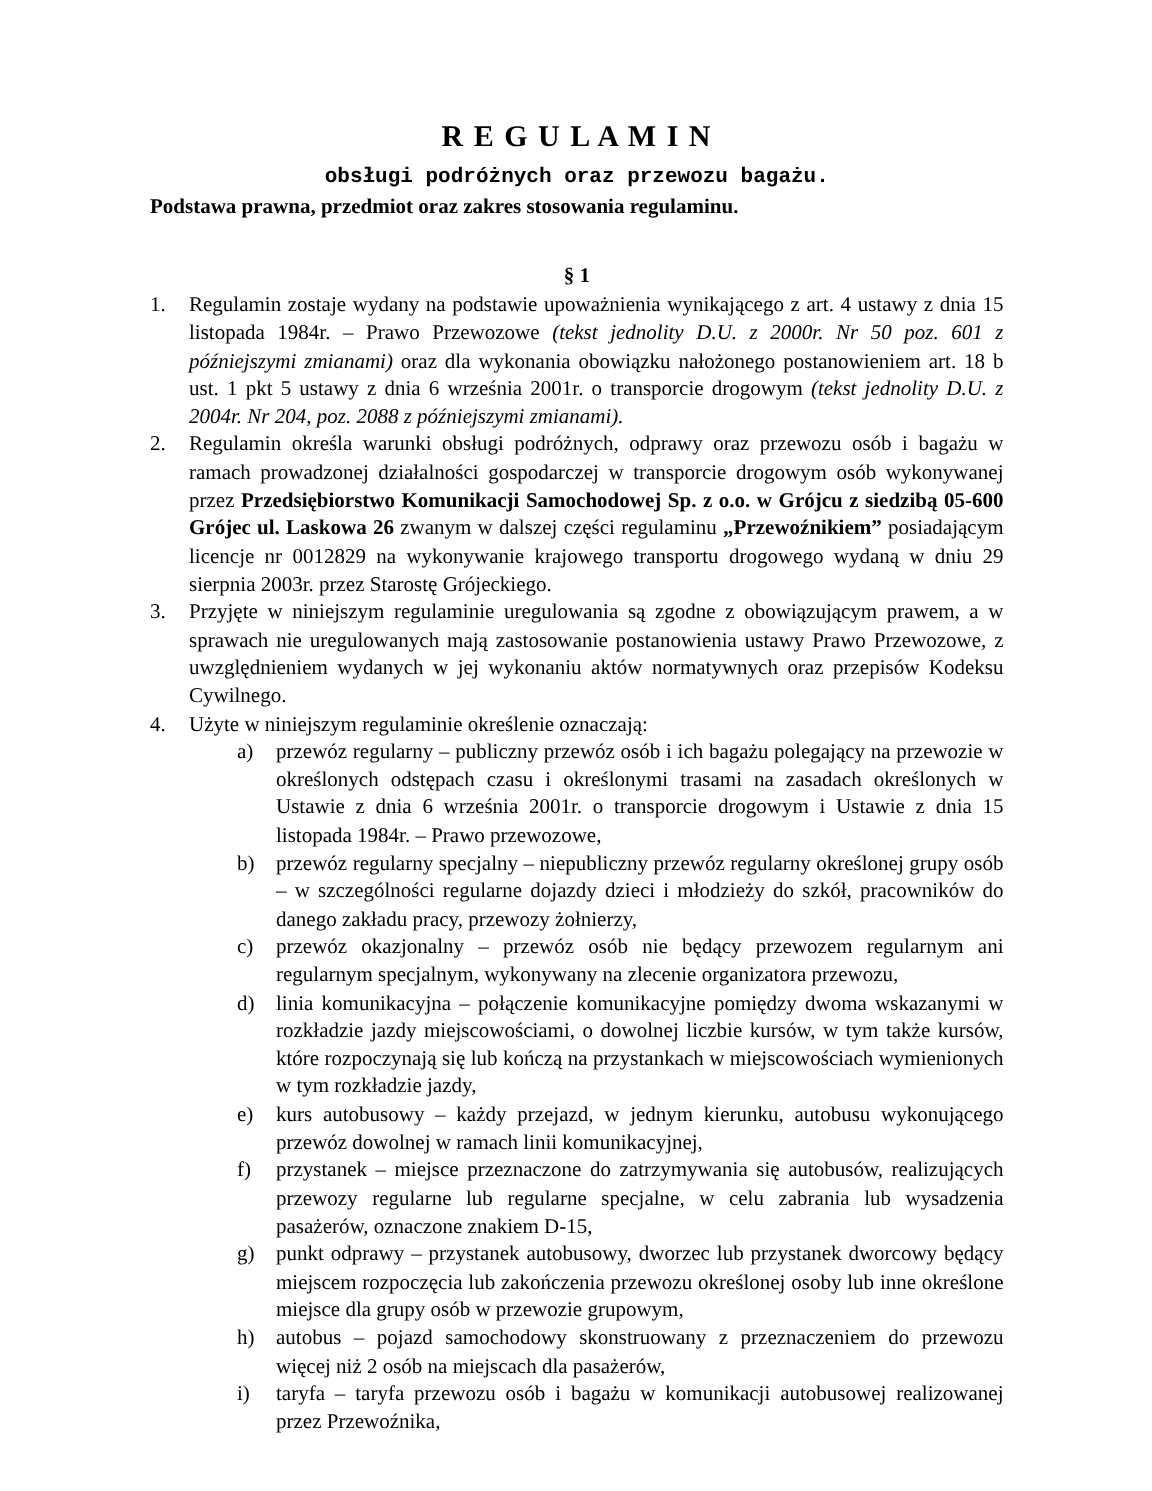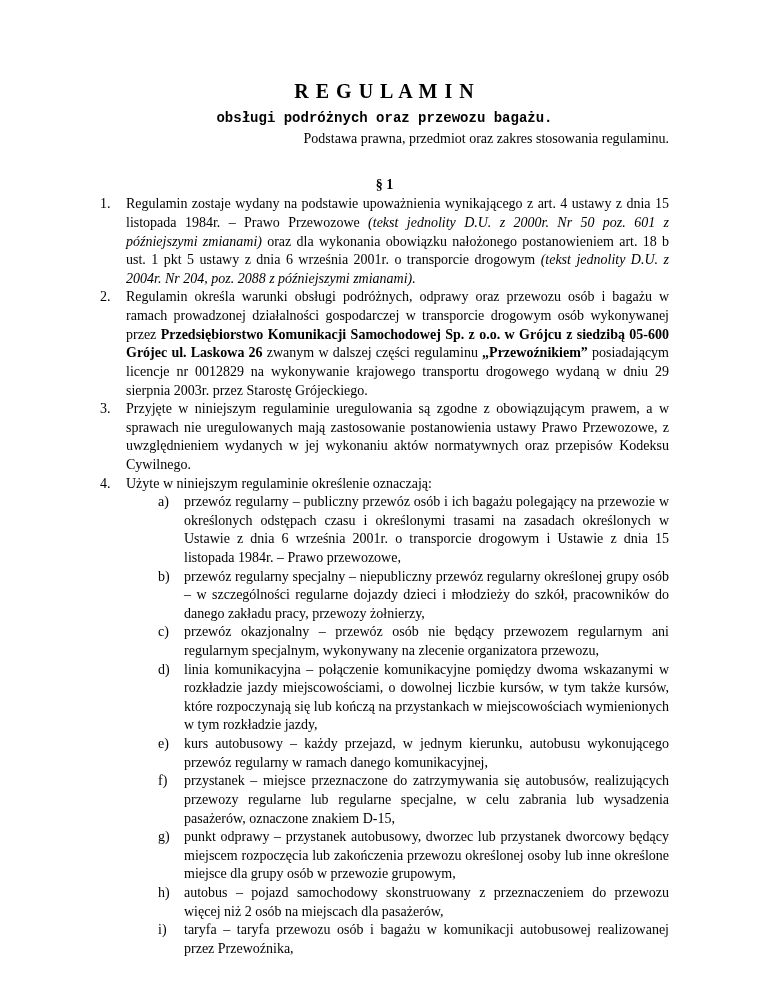--- a/index.html
+++ b/index.html
@@ -32,22 +32,22 @@
   .chapter {
     margin: 26px 0 0 0;
     font-size: 14.5px;
     font-weight: bold;
     text-align: center;
     letter-spacing: 0.3px;
   }
   .chapter-sub {
     margin: 3px 0 0 0;
     font-size: 14px;
-    font-weight: normal;
-    text-align: right;
+    font-weight: bold;
+    text-align: left;
   }
   .section-head {
     margin: 27px 0 1px 0;
     font-size: 14px;
     font-weight: bold;
     text-align: center;
   }
   .list { margin: 0; padding: 0; }
   .item { display: flex; }
   .item > .num { flex: none; width: 26px; }
@@ -88,21 +88,21 @@
             <span class="letter">b)</span>
             <div class="body"><span>przewóz regularny specjalny – niepubliczny przewóz regularny określonej grupy osób – w szczególności regularne dojazdy dzieci i młodzieży do szkół, pracowników do danego zakładu pracy, przewozy żołnierzy,</span></div>
           </div><div class="subitem">
             <span class="letter">c)</span>
             <div class="body"><span>przewóz okazjonalny – przewóz osób nie będący przewozem regularnym ani regularnym specjalnym, wykonywany na zlecenie organizatora przewozu,</span></div>
           </div><div class="subitem">
             <span class="letter">d)</span>
             <div class="body"><span>linia komunikacyjna – połączenie komunikacyjne pomiędzy dwoma wskazanymi w rozkładzie jazdy miejscowościami, o dowolnej liczbie kursów, w tym także kursów, które rozpoczynają się lub kończą na przystankach w miejscowościach wymienionych w tym rozkładzie jazdy,</span></div>
           </div><div class="subitem">
             <span class="letter">e)</span>
-            <div class="body"><span>kurs autobusowy – każdy przejazd, w jednym kierunku, autobusu wykonującego przewóz regularny w ramach danego komunikacyjnej,</span></div>
+            <div class="body"><span>kurs autobusowy – każdy przejazd, w jednym kierunku, autobusu wykonującego przewóz dowolnej w ramach linii komunikacyjnej,</span></div>
           </div><div class="subitem">
             <span class="letter">f)</span>
             <div class="body"><span>przystanek – miejsce przeznaczone do zatrzymywania się autobusów, realizujących przewozy regularne lub regularne specjalne, w celu zabrania lub wysadzenia pasażerów, oznaczone znakiem D-15,</span></div>
           </div><div class="subitem">
             <span class="letter">g)</span>
             <div class="body"><span>punkt odprawy – przystanek autobusowy, dworzec lub przystanek dworcowy będący miejscem rozpoczęcia lub zakończenia przewozu określonej osoby lub inne określone miejsce dla grupy osób w przewozie grupowym,</span></div>
           </div><div class="subitem">
             <span class="letter">h)</span>
             <div class="body"><span>autobus – pojazd samochodowy skonstruowany z przeznaczeniem do przewozu więcej niż 2 osób na miejscach dla pasażerów,</span></div>
           </div><div class="subitem">

